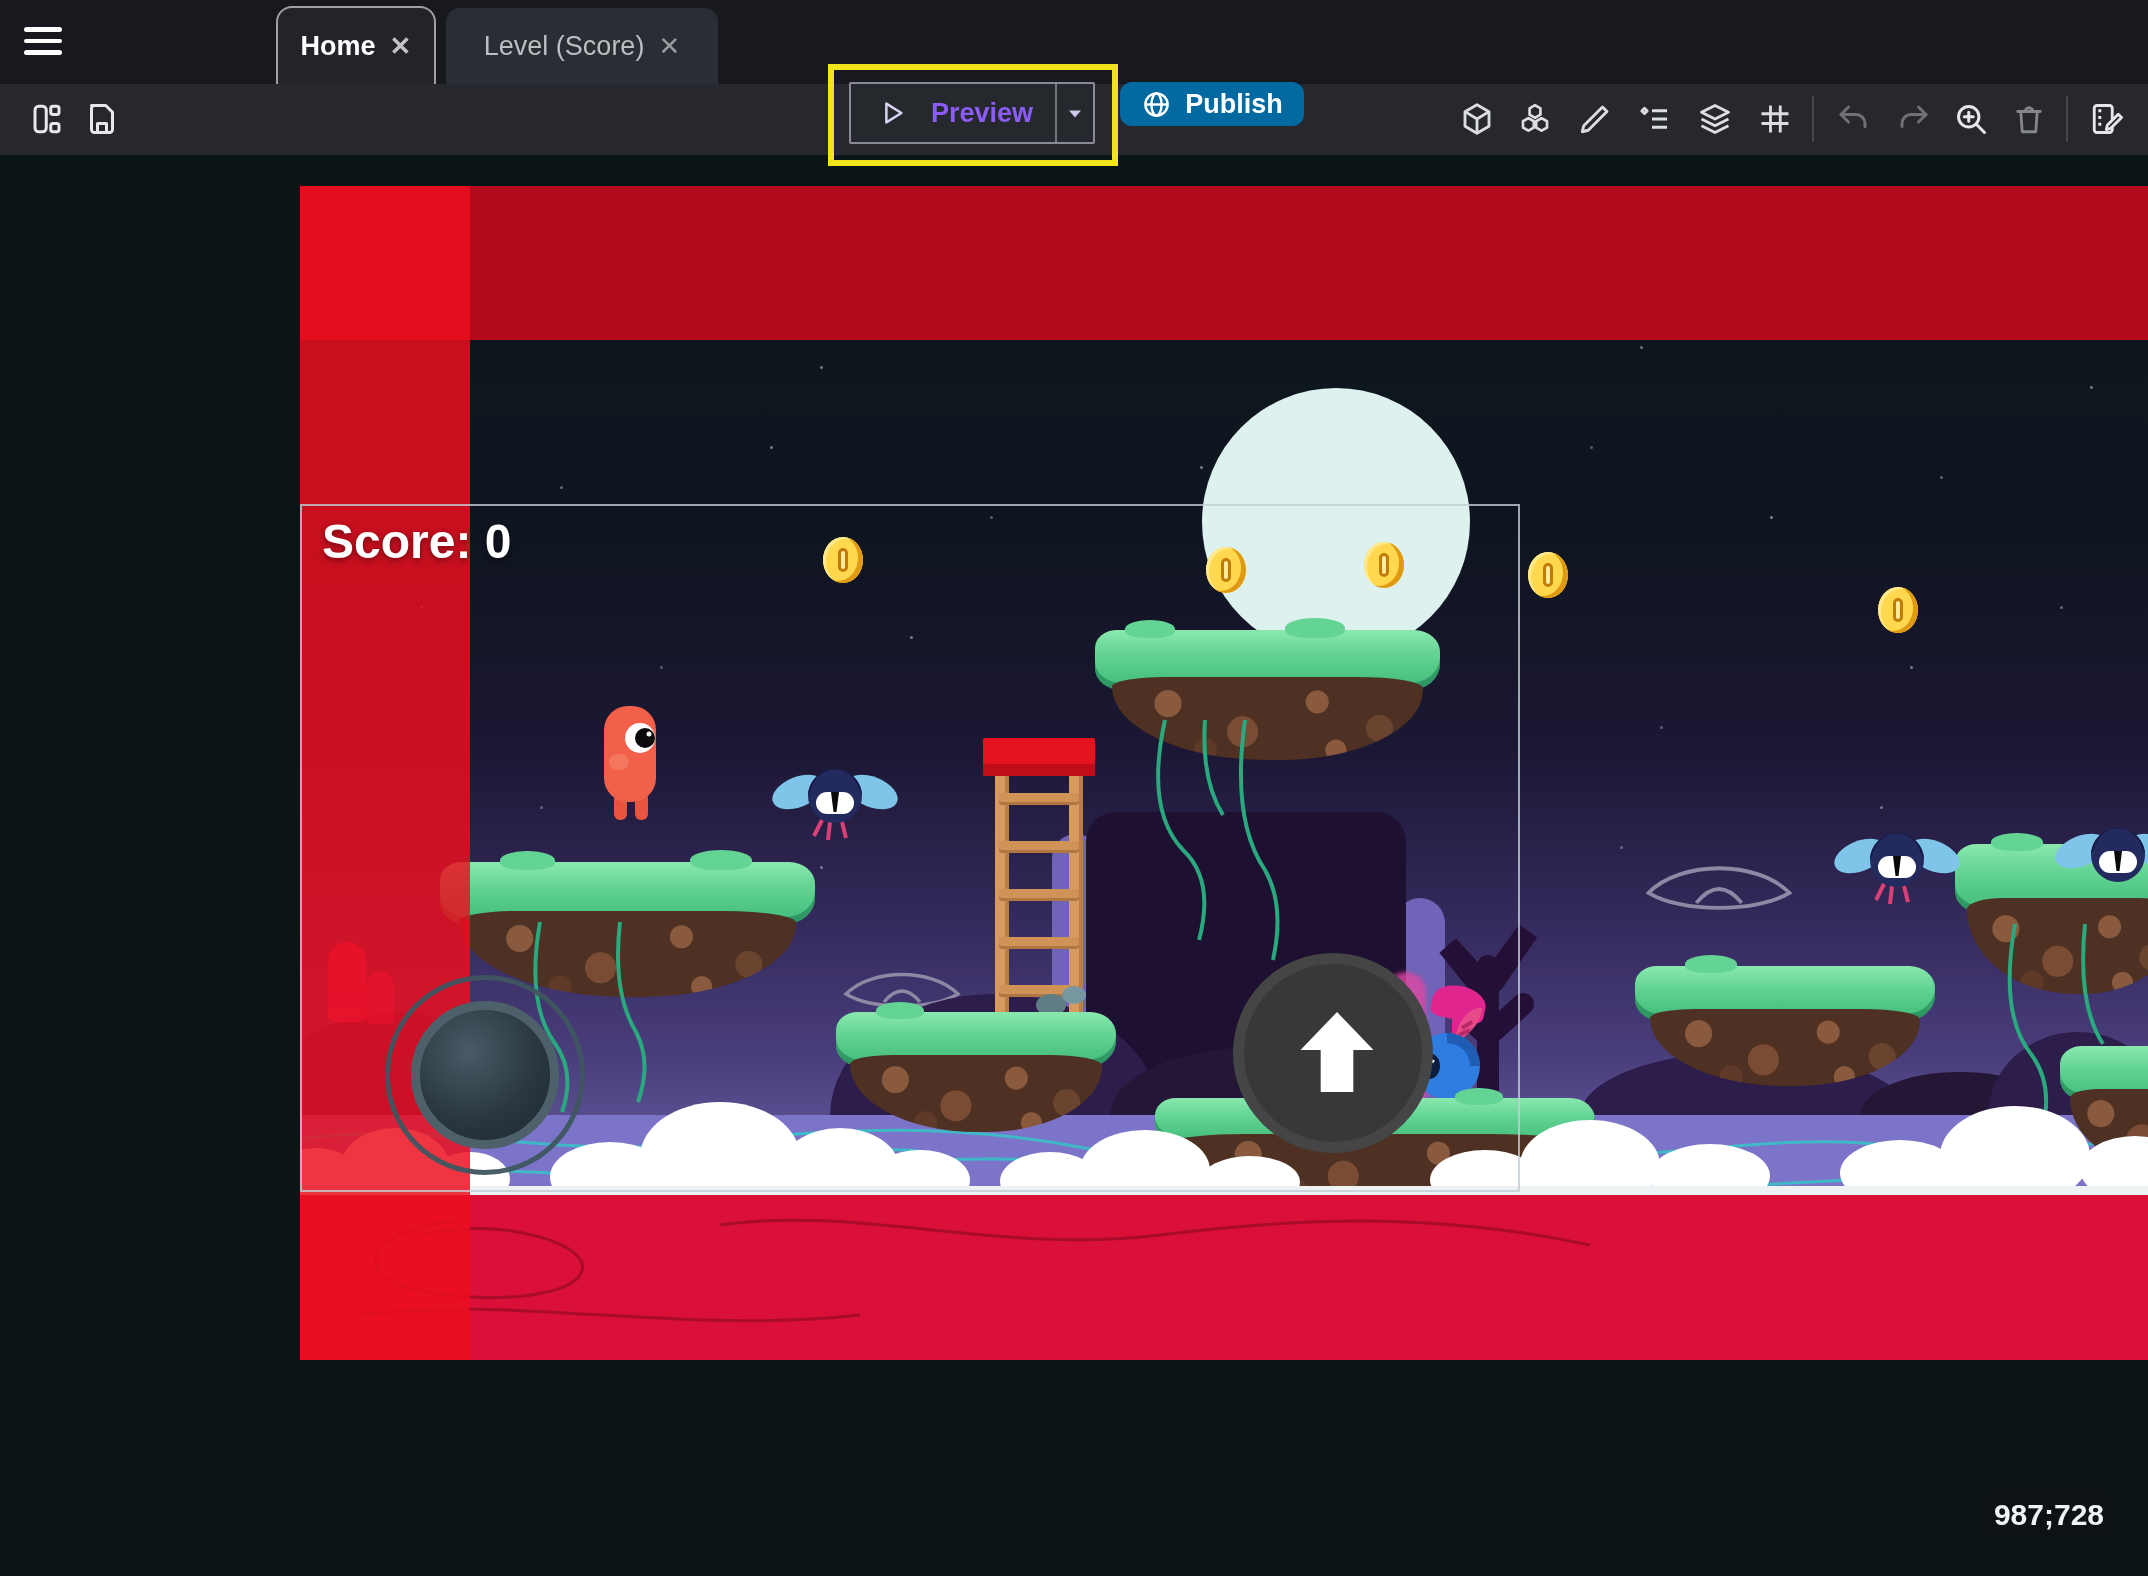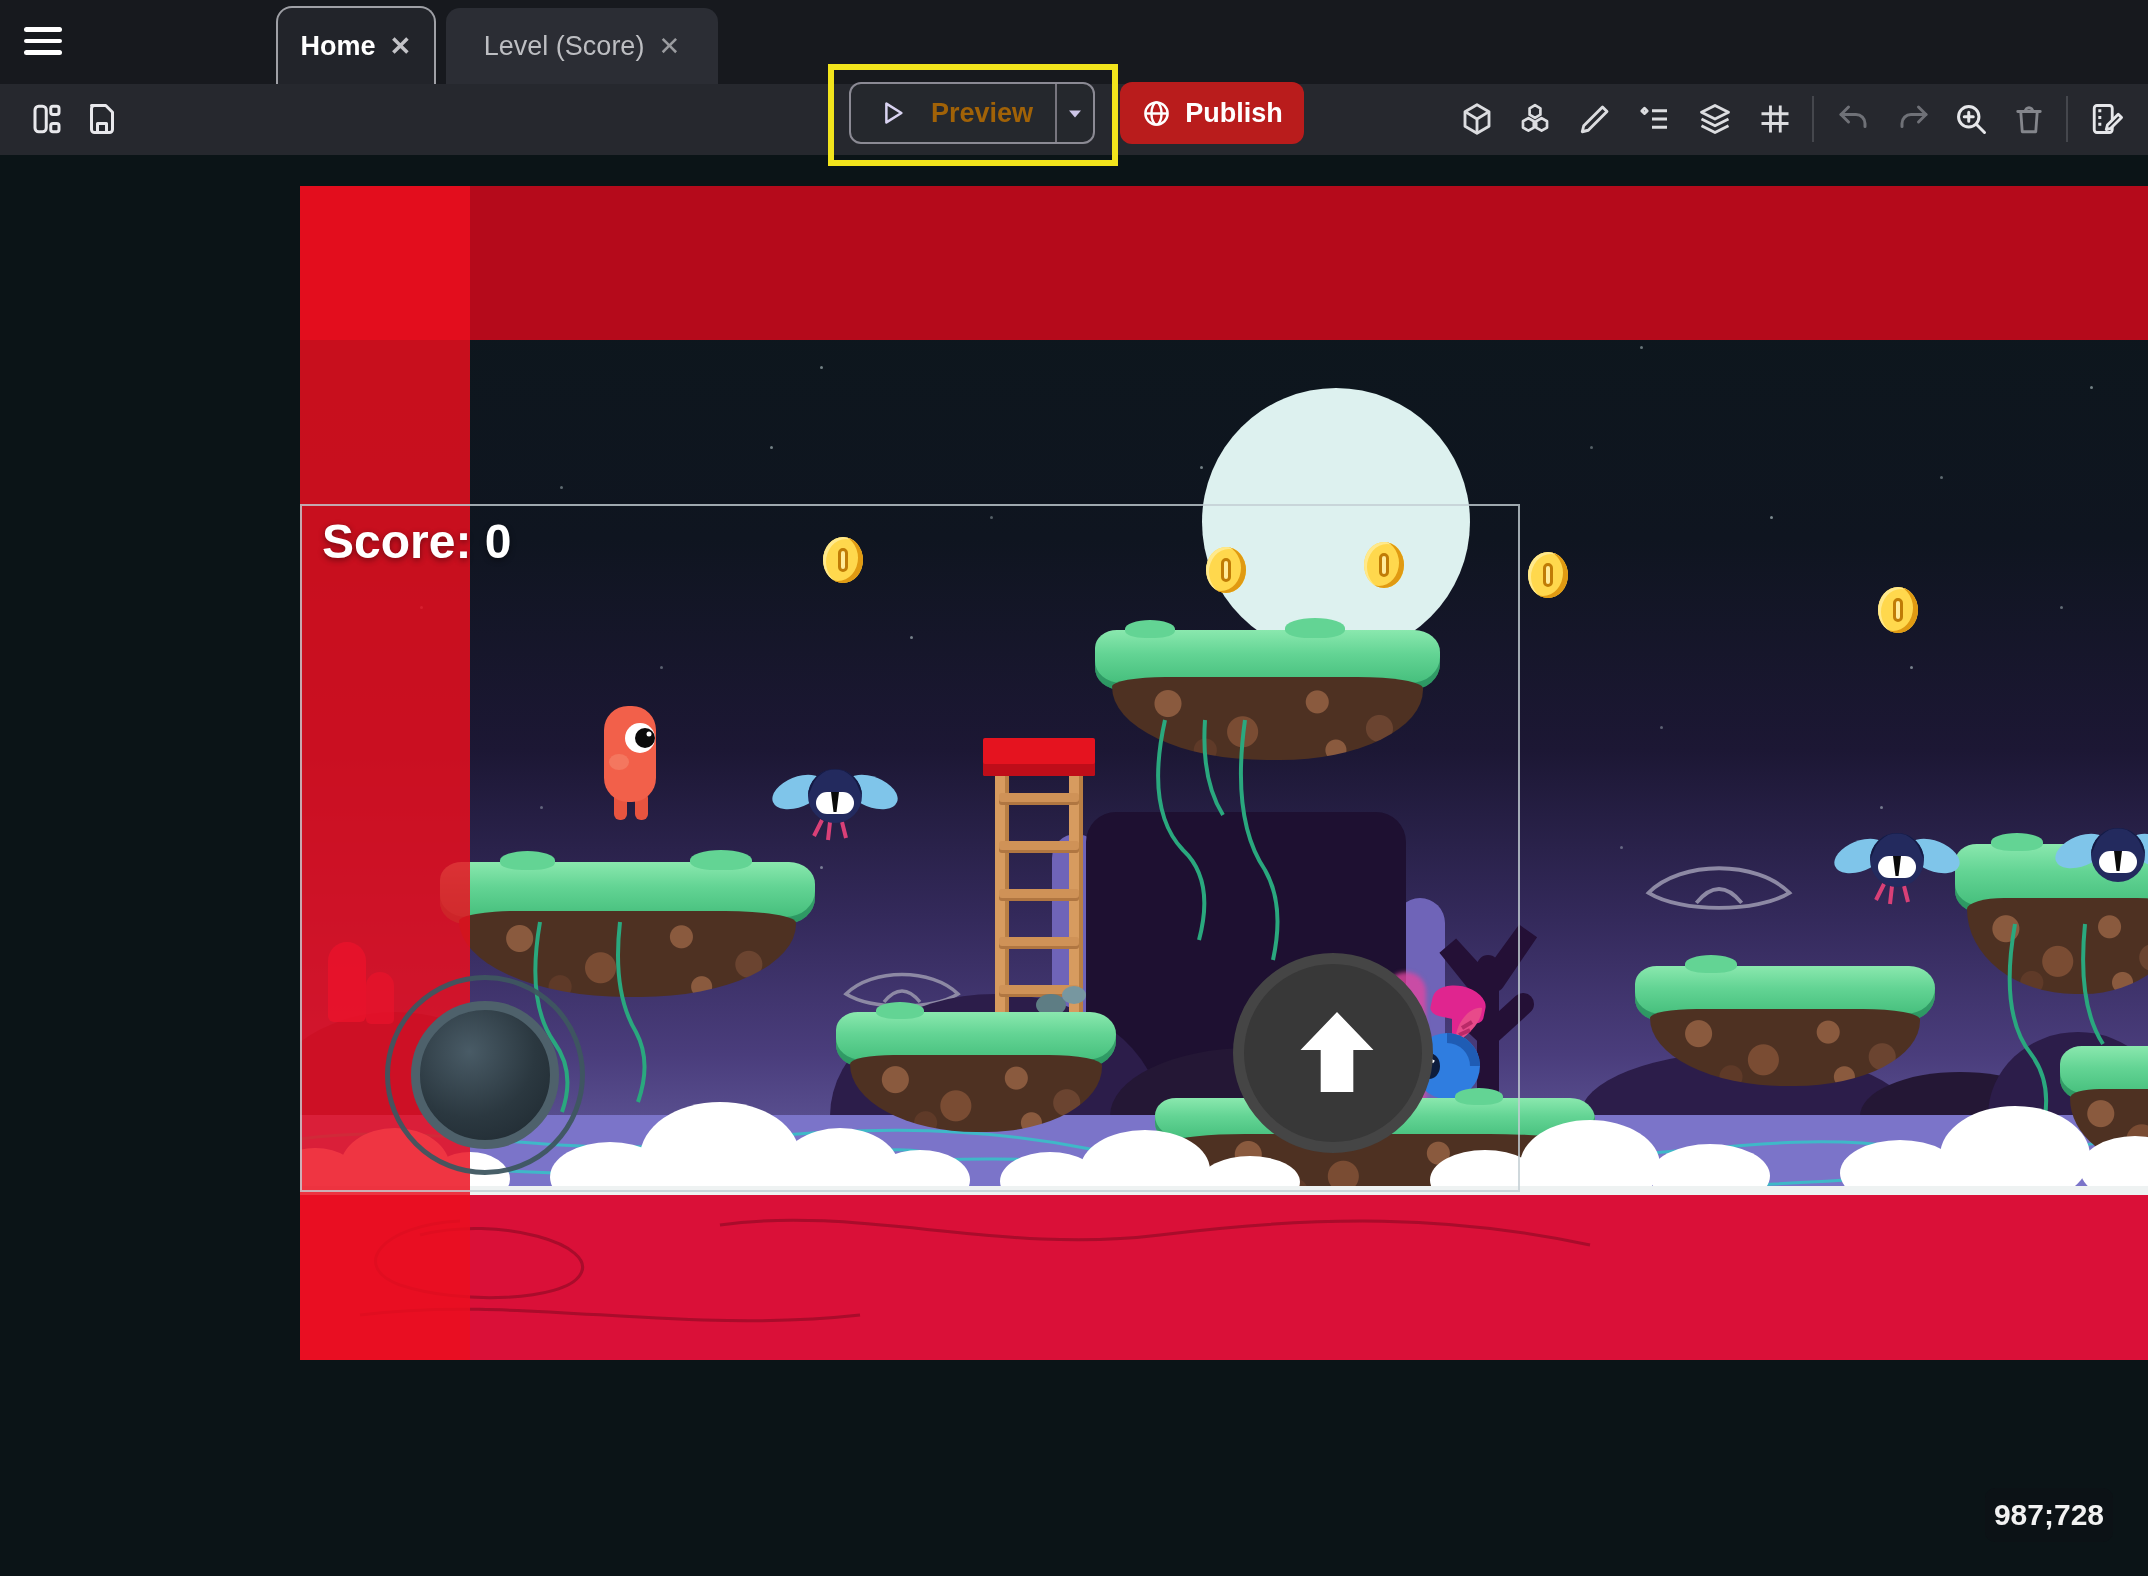--- a/index.html
+++ b/index.html
@@ -18,24 +18,24 @@
   .tab.dim-close .close { color:#9a9b9f; }
 
   #toolbar { position:absolute; left:0; top:84px; width:2148px; height:71px; background:#26282e; z-index:40; }
   .tbicon { position:absolute; top:14px; width:42px; height:42px; display:flex; align-items:center; justify-content:center; cursor:pointer; }
   .tbicon svg { width:36px; height:36px; }
   .vdiv { position:absolute; top:12px; width:2px; height:46px; background:#45474d; }
 
   #hl-box { position:absolute; left:828px; top:64px; width:290px; height:102px;
     border:6px solid #f2e41c; z-index:45; }
   #preview-btn { position:absolute; left:849px; top:82px; width:246px; height:62px;
-    border:2px solid #8b8a94; border-radius:12px; display:flex; align-items:center; z-index:46;
-    color:#a16207; font-weight:bold; font-size:27px; cursor:pointer; background:rgba(38,40,46,.4);}
+    border:2px solid #8b8a94; border-radius:2px; display:flex; align-items:center; z-index:46;
+    color:#8b5cf6; font-weight:bold; font-size:27px; cursor:pointer; background:rgba(38,40,46,.4);}
   #preview-btn .pv-divider { width:2px; height:100%; background:#77757e; margin-left:22px; }
-  #publish-btn { position:absolute; left:1120px; top:82px; width:184px; height:62px; background:#b91c1c;
+  #publish-btn { position:absolute; left:1120px; top:82px; width:184px; height:44px; background:#0369a1;
     border-radius:12px; display:flex; align-items:center; justify-content:center; gap:13px;
     color:#fff; font-weight:bold; font-size:27px; cursor:pointer; z-index:46; }
 
   #coord-pill { position:absolute; left:1985px; top:1488px; width:128px; height:54px; background:#0c1216;
     border-radius:10px; display:flex; align-items:center; justify-content:center;
     color:#f2f2f2; font-weight:bold; font-size:30px; z-index:40; }
 
   
   #scene { position:absolute; left:300px; top:186px; width:1996px; height:1174px; overflow:hidden; }
   #sky { position:absolute; inset:0; z-index:0;

